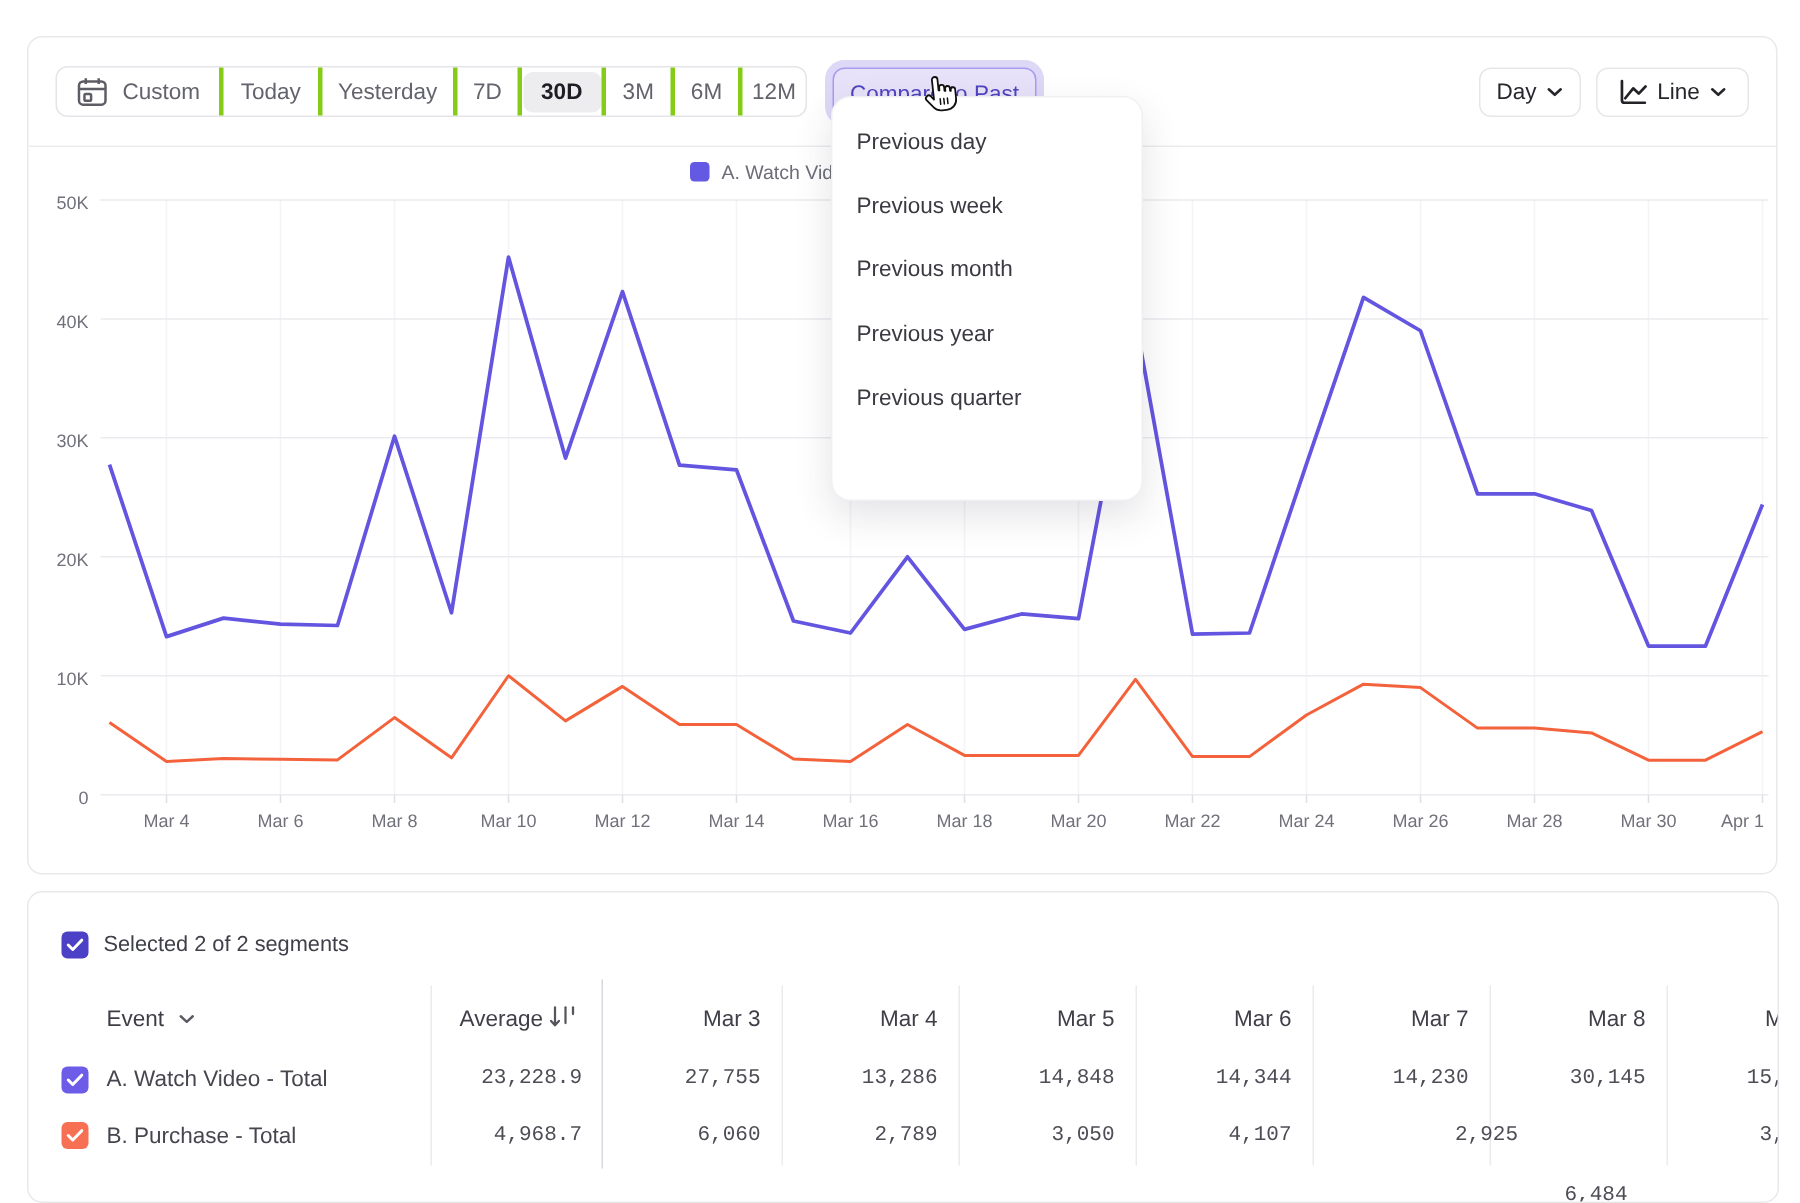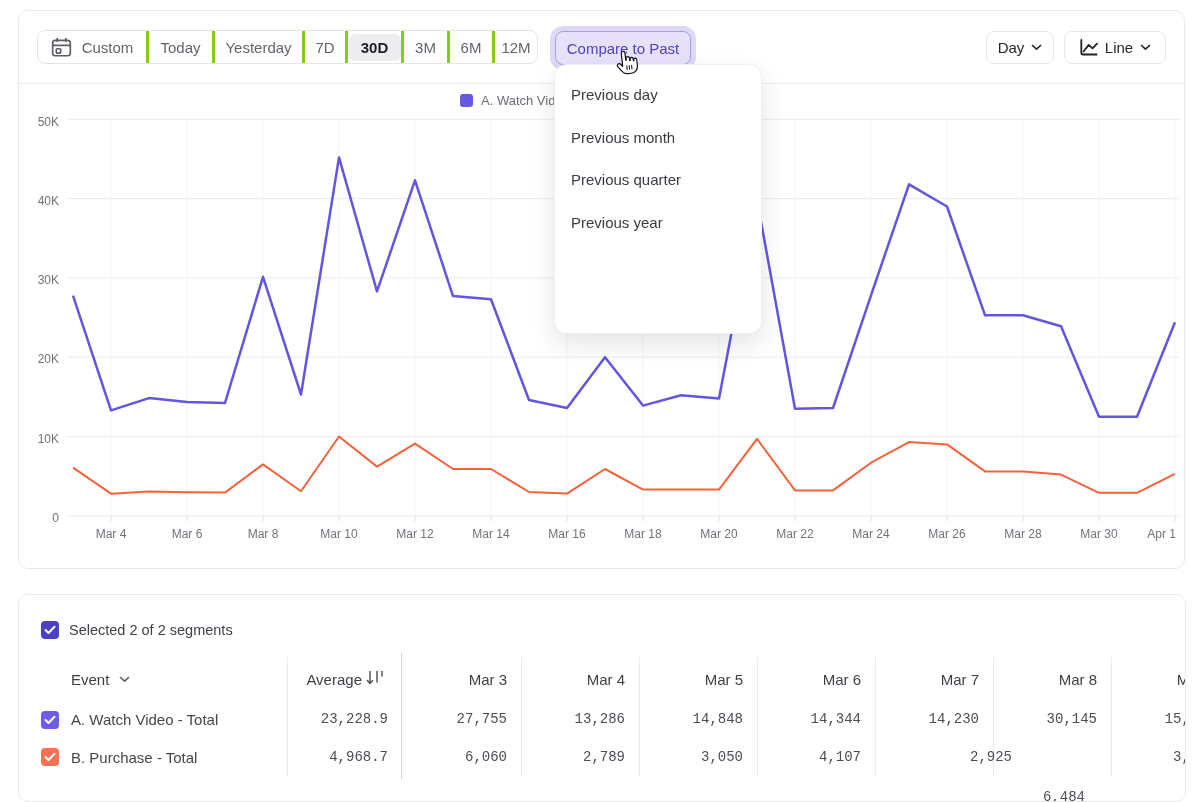--- a/index.html
+++ b/index.html
@@ -1,18 +1,18 @@
 <!DOCTYPE html>
 <html><head>
 <meta charset="utf-8">
 <style>
 * { box-sizing: border-box; margin: 0; padding: 0; }
 html,body { width:1200px; height:802px; background:#fff; font-family:"Liberation Sans",sans-serif; overflow:hidden; }
 .card { position:absolute; background:#fff; border:1px solid #e9e9ec; border-radius:10px; }
-#card1 { left:18px; top:10px; width:1167px; height:559px; overflow:hidden; }
+#card1 { left:18px; top:24px; width:1167px; height:559px; overflow:hidden; }
 #card2 { left:18px; top:594px; width:1168px; height:208px; overflow:hidden; }
 
 #seg { position:absolute; left:18px; top:19px; height:34px; display:flex; border:1px solid #e5e5e9; border-radius:8px; align-items:stretch; }
 #seg .s { display:flex; align-items:center; justify-content:center; font-size:15px; color:#63636d; border-left:3px solid #84cc16; }
 #seg .s:first-child { border-left:none; }
 #seg .sel { font-weight:bold; color:#1d1d23; }
 #seg .chip { background:#ededef; border-radius:6px; width:52px; height:27px; line-height:27px; text-align:center; }
 .rbtn { display:flex; align-items:center; justify-content:center; gap:7px; height:33px; border:1px solid #e7e7ea; border-radius:8px; font-size:15px; color:#26262c; background:#fff; }
 #rbtns { position:absolute; right:18px; top:20px; display:flex; gap:10px; }
 #cmp { position:absolute; left:536px; top:20px; width:136px; height:34px; background:#e7e2f9; border:1px solid #a89cf0; border-radius:8px; box-shadow:0 0 0 5px #ded8f7; color:#4f43c0; font-size:15px; display:flex; align-items:center; justify-content:center; }
@@ -151,23 +151,24 @@
         <text x="1080" y="454.5">Mar 30</text>
         <text x="1157" y="454.5" text-anchor="end">Apr 1</text>
     </g>
     <polyline stroke="#f4623c" stroke-width="2" stroke-linejoin="round" points="54,384.7 92,410.7 130,408.6 168,409.2 206,409.6 244,381.4 282,408.2 320,353.5 358,383.6 396,360.6 434,386.0 472,386.0 510,409.0 548,410.6 586,386.0 624,406.6 662,406.6 700,406.6 738,355.9 776,407.4 814,407.4 852,379.7 890,359.1 928,361.4 966,388.4 1004,388.4 1042,391.6 1080,409.8 1118,409.8 1156,390.8"></polyline>
     <polyline stroke="#6355e0" stroke-width="2.5" stroke-linejoin="round" points="54,212.7 92,327.4 130,315.1 168,319.1 206,320.0 244,193.8 282,311.5 320,74.4 358,208.4 396,97.4 434,213.1 472,216.3 510,317.0 548,325.0 586,274.2 624,322.6 662,312.3 700,315.4 738,116.4 776,325.7 814,325.0 852,212.3 890,101.3 928,123.5 966,232.2 1004,232.2 1042,243.3 1080,333.7 1118,333.7 1156,239.3"></polyline>
   </svg>
 </div>
 
 <div id="menu">
   <div class="mi">Previous day</div>
+  <div class="mi">Previous week</div>
   <div class="mi">Previous month</div>
+  <div class="mi">Previous year</div>
   <div class="mi">Previous quarter</div>
-  <div class="mi">Previous year</div>
 </div>
 
 <svg id="cursor" width="26" height="28" viewBox="0 0 28 30" style="position:absolute; left:612px; top:50px; z-index:30; transform:rotate(-6deg);">
   <path d="M11.2 3.2 c0-1.1 0.9-2 2-2 s2 0.9 2 2 V11 l0.6 0.1 V9.2 c0-1 0.8-1.8 1.8-1.8 s1.8 0.8 1.8 1.8 v2.6 l0.6 0.1 v-1.6 c0-0.95 0.75-1.7 1.7-1.7 s1.7 0.75 1.7 1.7 v2 l0.5 0.1 v-0.9 c0-0.9 0.7-1.6 1.6-1.6 s1.6 0.7 1.6 1.6 V18 c0 4.5-3.2 7.6-7.6 7.6 h-3.2 c-2.6 0-4.4-0.8-5.7-2.5 l-4.6-5.8 c-0.7-0.9-0.55-2.2 0.35-2.9 0.9-0.7 2.2-0.55 2.9 0.35 l2 2.5 Z" fill="#fff" stroke="#111" stroke-width="1.3" stroke-linejoin="round"></path>
   <g stroke="#111" stroke-width="1.1" stroke-linecap="round">
     <line x1="15.7" y1="17.2" x2="15.7" y2="21.2"></line>
     <line x1="18.3" y1="17.2" x2="18.3" y2="21.2"></line>
     <line x1="20.9" y1="17.2" x2="20.9" y2="21.2"></line>
   </g>
 </svg>

